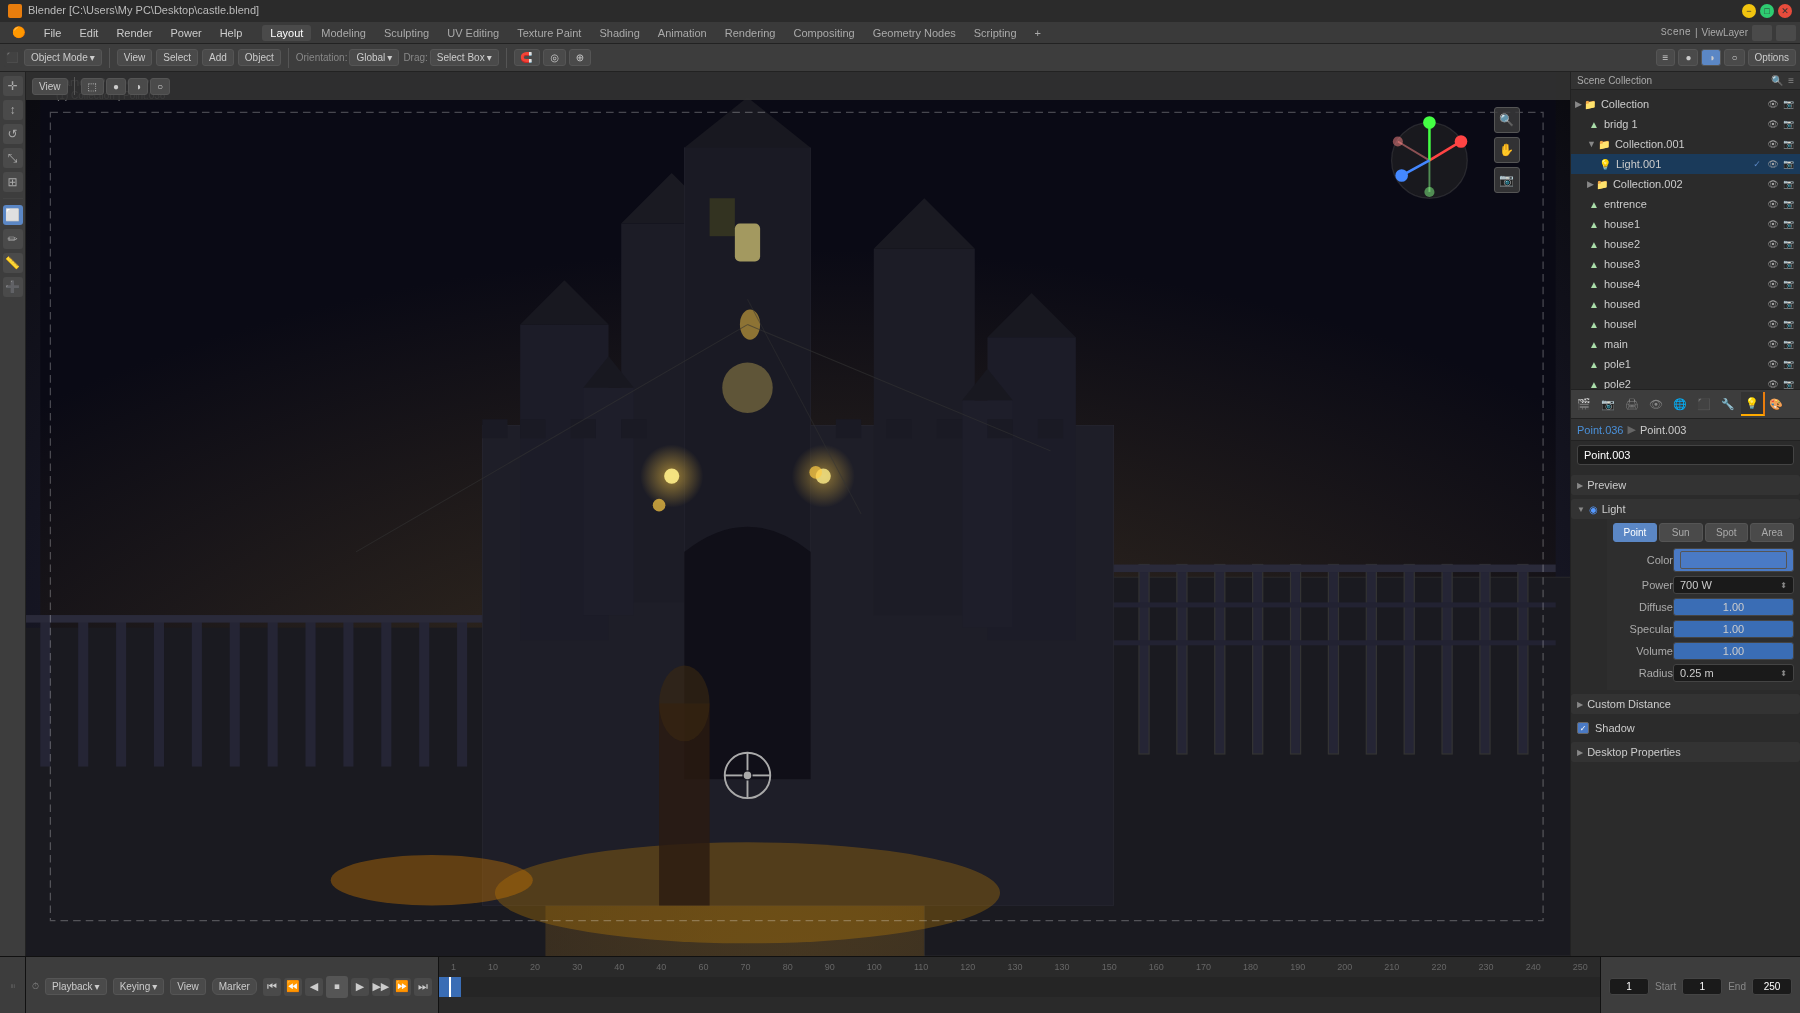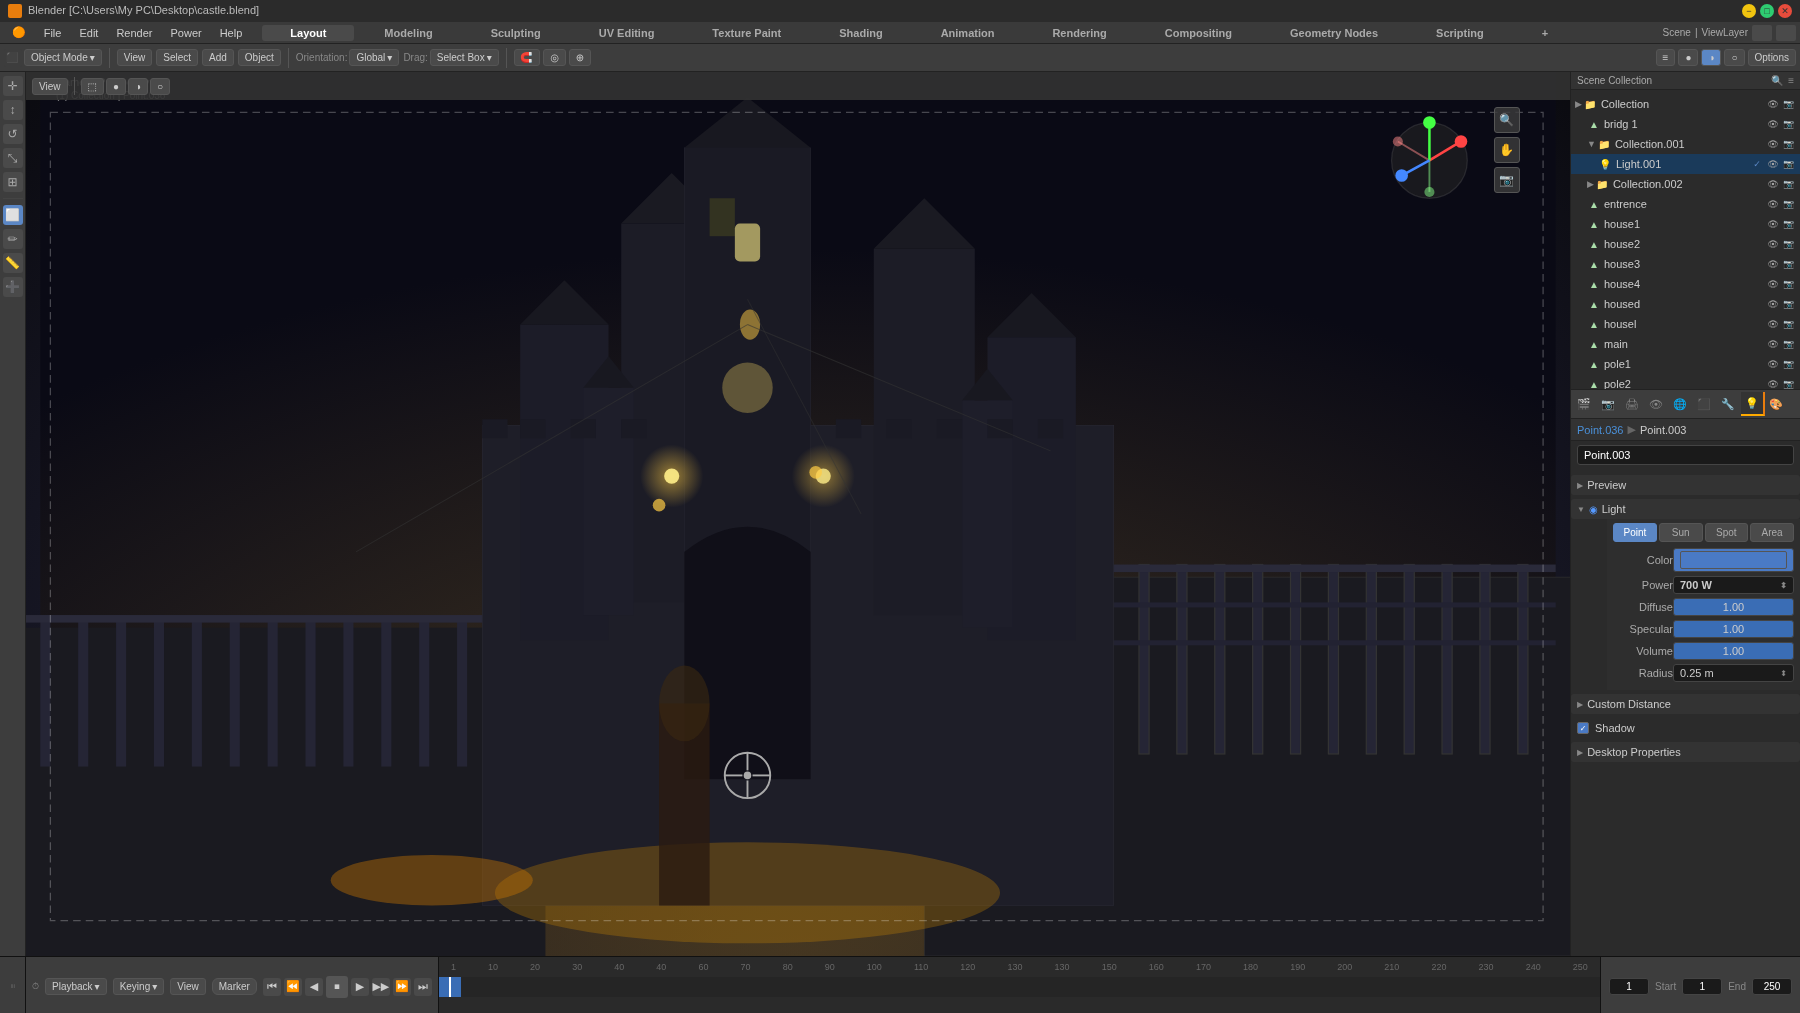--- a/index.html
+++ b/index.html
@@ -13,21 +13,21 @@
     #titlebar-controls { display: flex; gap: 4px; }
     .win-btn { width: 14px; height: 14px; border-radius: 50%; cursor: pointer; display: flex; align-items: center; justify-content: center; font-size: 9px; color: #333; }
     .win-btn-min { background: #f1c40f; }
     .win-btn-max { background: #2ecc71; }
     .win-btn-close { background: #e74c3c; }
 
     
     #menubar { width: 100%; height: 22px; background: #3a3a3a; display: flex; align-items: center; gap: 2px; padding: 0 4px; border-bottom: 1px solid #222; }
     .menu-item { padding: 2px 8px; color: #ccc; cursor: pointer; border-radius: 3px; font-size: 11px; }
     .workspace-tabs { display: flex; gap: 2px; margin-left: 10px; }
-    .workspace-tab { padding: 2px 28px; color: #aaa; cursor: pointer; border-radius: 3px; font-size: 11px; font-weight: bold; }
+    .workspace-tab { padding: 2px 8px; color: #aaa; cursor: pointer; border-radius: 3px; font-size: 11px; }
     .workspace-tab.active { background: #4a4a4a; color: #fff; }
 
     
     #header { width: 100%; height: 28px; background: #3d3d3d; display: flex; align-items: center; gap: 4px; padding: 0 4px; border-bottom: 1px solid #222; }
     .header-btn { padding: 2px 6px; background: #4a4a4a; border: 1px solid #555; border-radius: 3px; color: #ccc; cursor: pointer; font-size: 10px; }
     .header-btn.active { background: #5b87c5; }
     .header-separator { width: 1px; height: 20px; background: #555; margin: 0 3px; }
     .header-dropdown { display: flex; align-items: center; gap: 2px; padding: 2px 6px; background: #4a4a4a; border: 1px solid #555; border-radius: 3px; color: #ccc; cursor: pointer; font-size: 10px; }
 
     
@@ -156,21 +156,21 @@
     <div class="workspace-tab">Texture Paint</div>
     <div class="workspace-tab">Shading</div>
     <div class="workspace-tab">Animation</div>
     <div class="workspace-tab">Rendering</div>
     <div class="workspace-tab">Compositing</div>
     <div class="workspace-tab">Geometry Nodes</div>
     <div class="workspace-tab">Scripting</div>
     <div class="workspace-tab">+</div>
   </div>
   <div style="margin-left:auto; display:flex; gap:4px; align-items:center;">
-    <span style="font-size:10px; color:#aaa;">Scene</span>
+    <span style="font-size:10px; color:#aaa;font-family:Liberation Mono, monospace;">Scene</span>
     <span style="font-size:10px; color:#aaa;">|</span>
     <span style="font-size:10px; color:#aaa;">ViewLayer</span>
     <div style="width:20px;height:16px;background:#4a4a4a;border-radius:2px;cursor:pointer;"></div>
     <div style="width:20px;height:16px;background:#4a4a4a;border-radius:2px;cursor:pointer;"></div>
   </div>
 </div>
 
 <div id="header">
   <div style="display:flex;align-items:center;gap:2px;">
     <div style="width:18px;height:18px;background:#3d3d3d;border-radius:2px;display:flex;align-items:center;justify-content:center;font-size:10px;">⬛</div>
@@ -593,21 +593,21 @@
 
             <div class="prop-row">
               <span class="prop-label">Color</span>
               <div class="prop-value color" style="background:#4a7ac5;">
                 <div class="color-swatch"></div>
               </div>
             </div>
 
             <div class="prop-row">
               <span class="prop-label">Power</span>
-              <div class="prop-value" style="justify-content:space-between;font-weight:bold;">
+              <div class="prop-value" style="justify-content:space-between;">
                 <span>700 W</span>
                 <span class="prop-arrow">⬍</span>
               </div>
             </div>
 
             <div class="prop-row">
               <span class="prop-label">Diffuse</span>
               <div class="prop-value blue" style="background:#3a6db5;justify-content:center;">
                 <span>1.00</span>
               </div>

